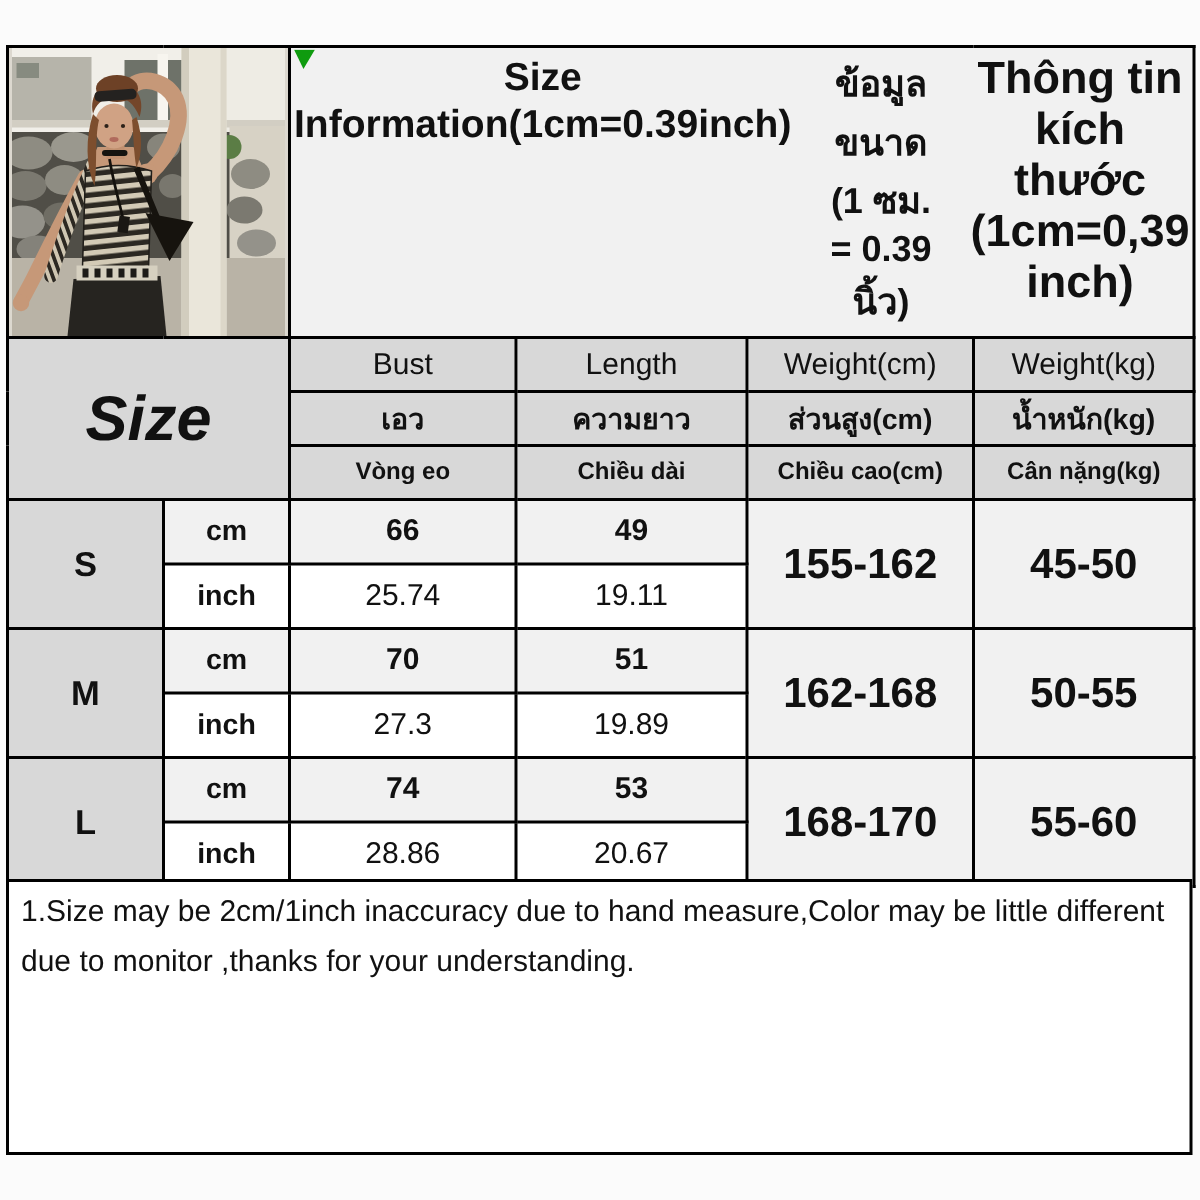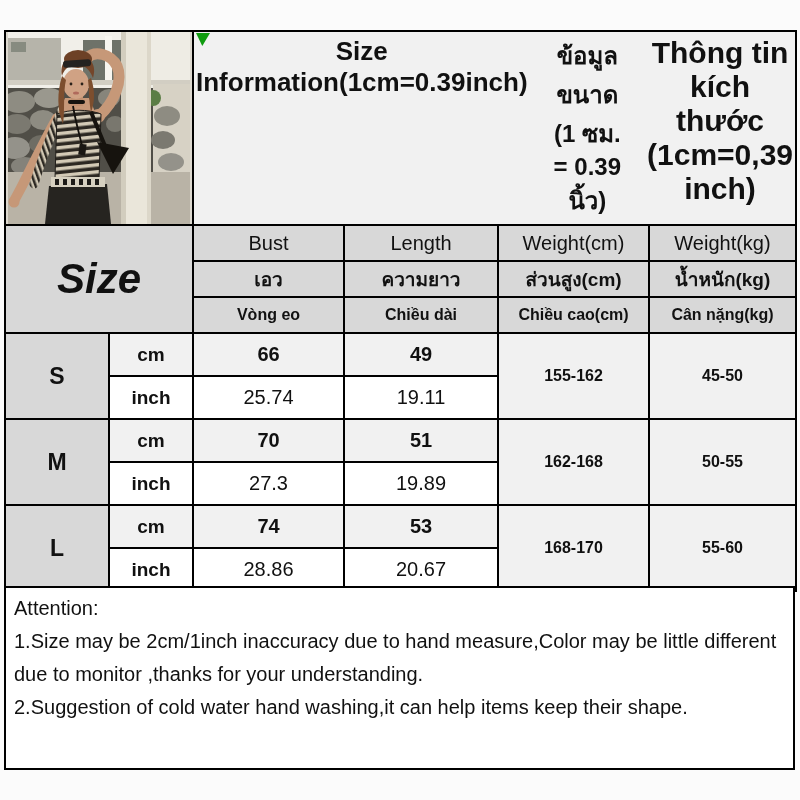--- a/index.html
+++ b/index.html
@@ -36,21 +36,21 @@
 
   td.size-corner{background:#d8d8d8;font-size:42px;font-weight:bold;font-style:italic;}
   td.hdr{background:#d8d8d8;font-size:20px;font-weight:normal;}
   td.hdr-th{background:#d8d8d8;font-size:19px;font-weight:bold;}
   td.hdr-vi{background:#d8d8d8;font-size:16px;font-weight:bold;}
   td.size-letter{background:#d8d8d8;font-size:23px;font-weight:bold;}
   td.unit{font-size:19px;font-weight:bold;background:#ffffff;}
   td.unit.u-cm{background:#f1f1f1;}
   td.val-cm{background:#f1f1f1;font-size:20px;font-weight:bold;}
   td.val-inch{background:#ffffff;font-size:20px;font-weight:normal;}
-  td.range{background:#f1f1f1;font-size:16px;font-weight:bold;}
+  td.range{background:#f1f1f1;font-size:28px;font-weight:bold;}
 
   .attention{
     position:absolute;left:4px;top:586px;width:791px;height:184px;
     border:2px solid #000000;background:#ffffff;box-sizing:border-box;
     padding:4px 8px;color:#111111;
     font-size:20px;line-height:33px;
   }
 </style>
 </head>
 <body>
@@ -214,18 +214,16 @@
     </tr>
     <tr class="r-data">
       <td class="unit">inch</td>
       <td class="val-inch">28.86</td>
       <td class="val-inch">20.67</td>
     </tr>
   </tbody>
     </table>
 
   <div class="attention">
-    <div>Attention:</div>
     <div>1.Size may be 2cm/1inch inaccuracy due to hand measure,Color may be little different due to monitor ,thanks for your understanding.</div>
-    <div>2.Suggestion of cold water hand washing,it can help items keep their shape.</div>
   </div>
 
 </div>
 
 </body></html>

